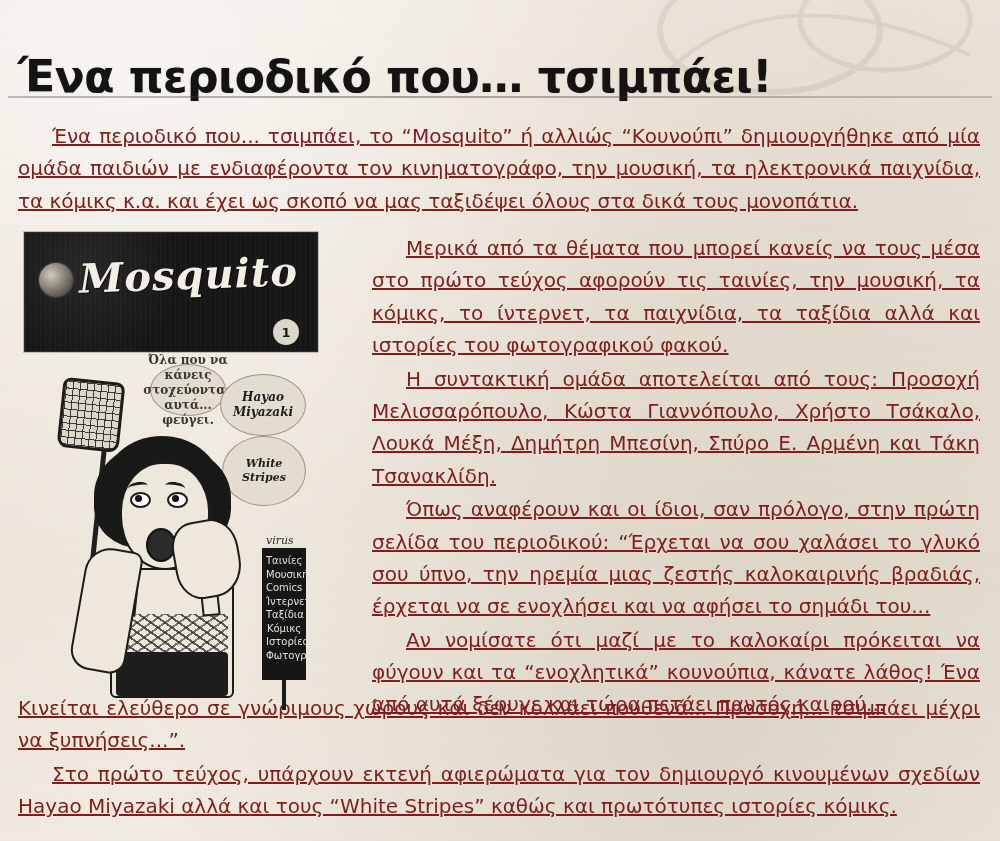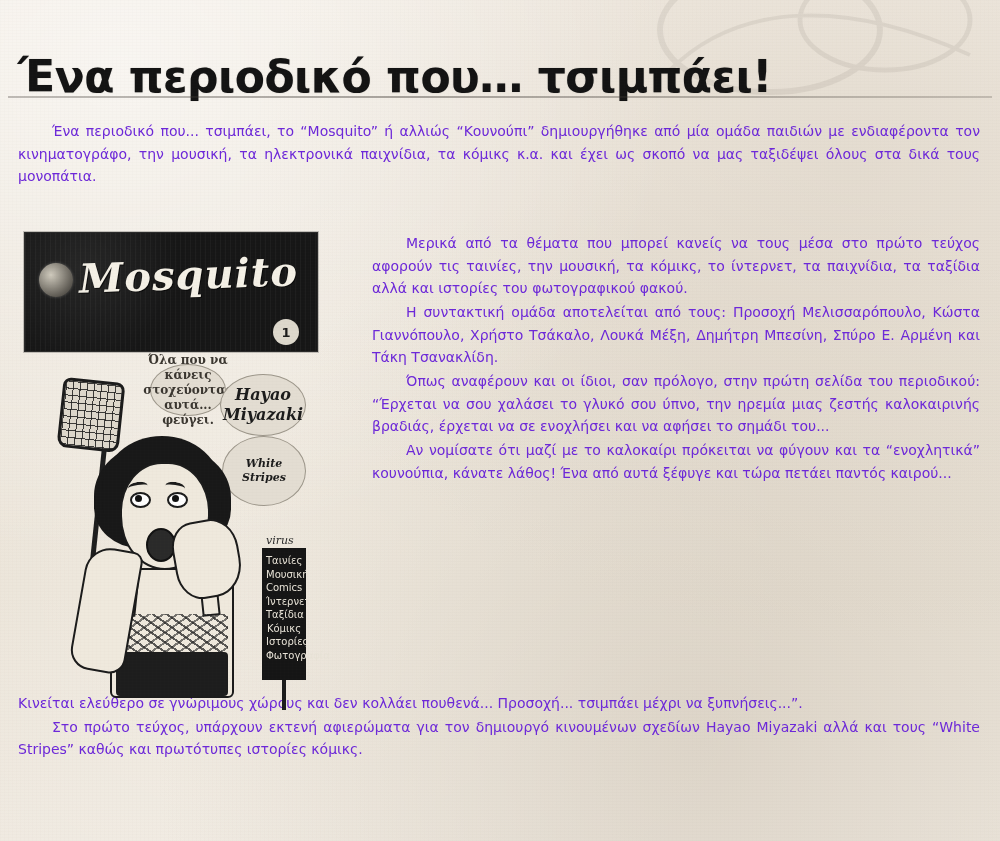--- a/index.html
+++ b/index.html
@@ -77,25 +77,26 @@
     opacity: 0.55;
   }
 
   
   .body-text {
     position: absolute;
     left: 18px;
     top: 120px;
     width: 962px;
     font-family: "DejaVu Sans", sans-serif;
-    font-size: 14px;
+    font-size: 20px;
     line-height: 1.62;
-    color: #6d28d9;
+    color: #7f1d1d;
     text-align: justify;
     text-justify: inter-word;
+    text-decoration: underline;
   }
   .body-text p {
     margin: 0 0 1px 0;
     text-indent: 34px;
   }
 
   
   .figure {
     position: absolute;
     left: 18px;
@@ -354,21 +355,21 @@
     font-size: 11px;
     font-weight: bold;
     display: flex;
     align-items: center;
     justify-content: center;
     text-align: center;
     line-height: 1.25;
     padding: 4px;
     box-sizing: border-box;
   }
-  .blob.b1 { left: 196px; top: 22px;  width: 86px; height: 62px; font-size: 16px; }
+  .blob.b1 { left: 196px; top: 22px;  width: 86px; height: 62px; font-size: 12px; }
   .blob.b2 { left: 198px; top: 84px;  width: 84px; height: 70px; }
   .blob.b3 { left: 126px; top: 12px;  width: 76px; height: 52px; font-size: 12px; font-style: normal; color:#3a3630;}
 
   .strip {
     position: absolute;
     left: 238px;
     top: 196px;
     width: 44px;
     height: 132px;
     background: #151515;

